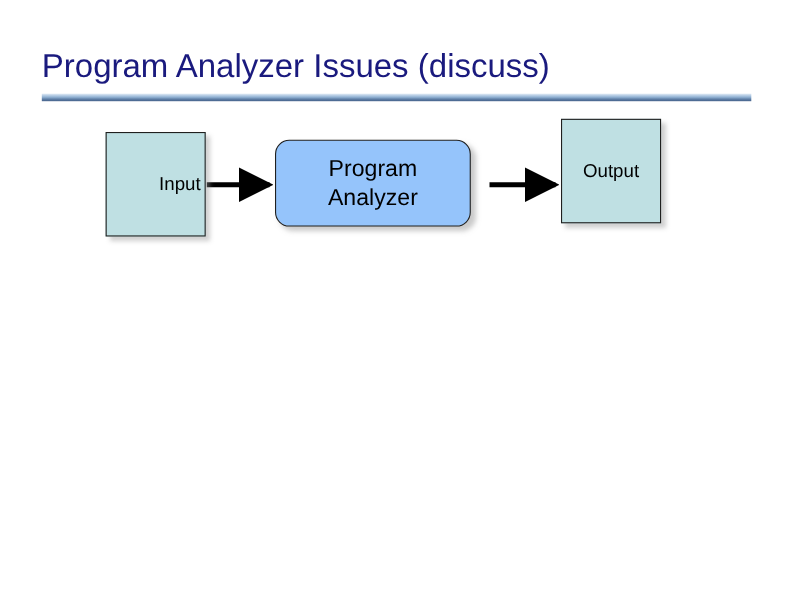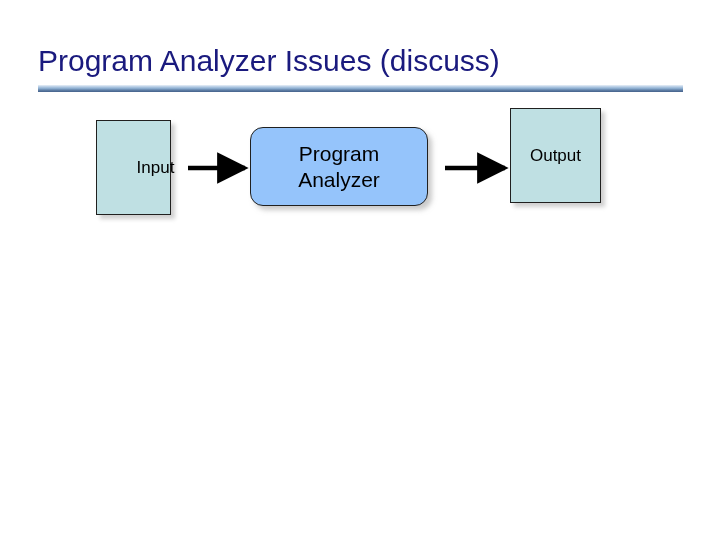--- a/index.html
+++ b/index.html
@@ -84,21 +84,21 @@
     background: #95c4fb;
     border-radius: 13px;
     font-size: 21px;
     line-height: 26px;
     box-shadow: 4px 4px 5px rgba(150, 150, 150, 0.5);
   }
 
   #node-input {
     left: 96px;
     top: 120px;
-    width: 75px;
+    width: 91px;
     height: 95px;
     padding-left: 44px;
   }
 
   #node-analyzer {
     left: 250px;
     top: 127px;
     width: 178px;
     height: 79px;
   }

